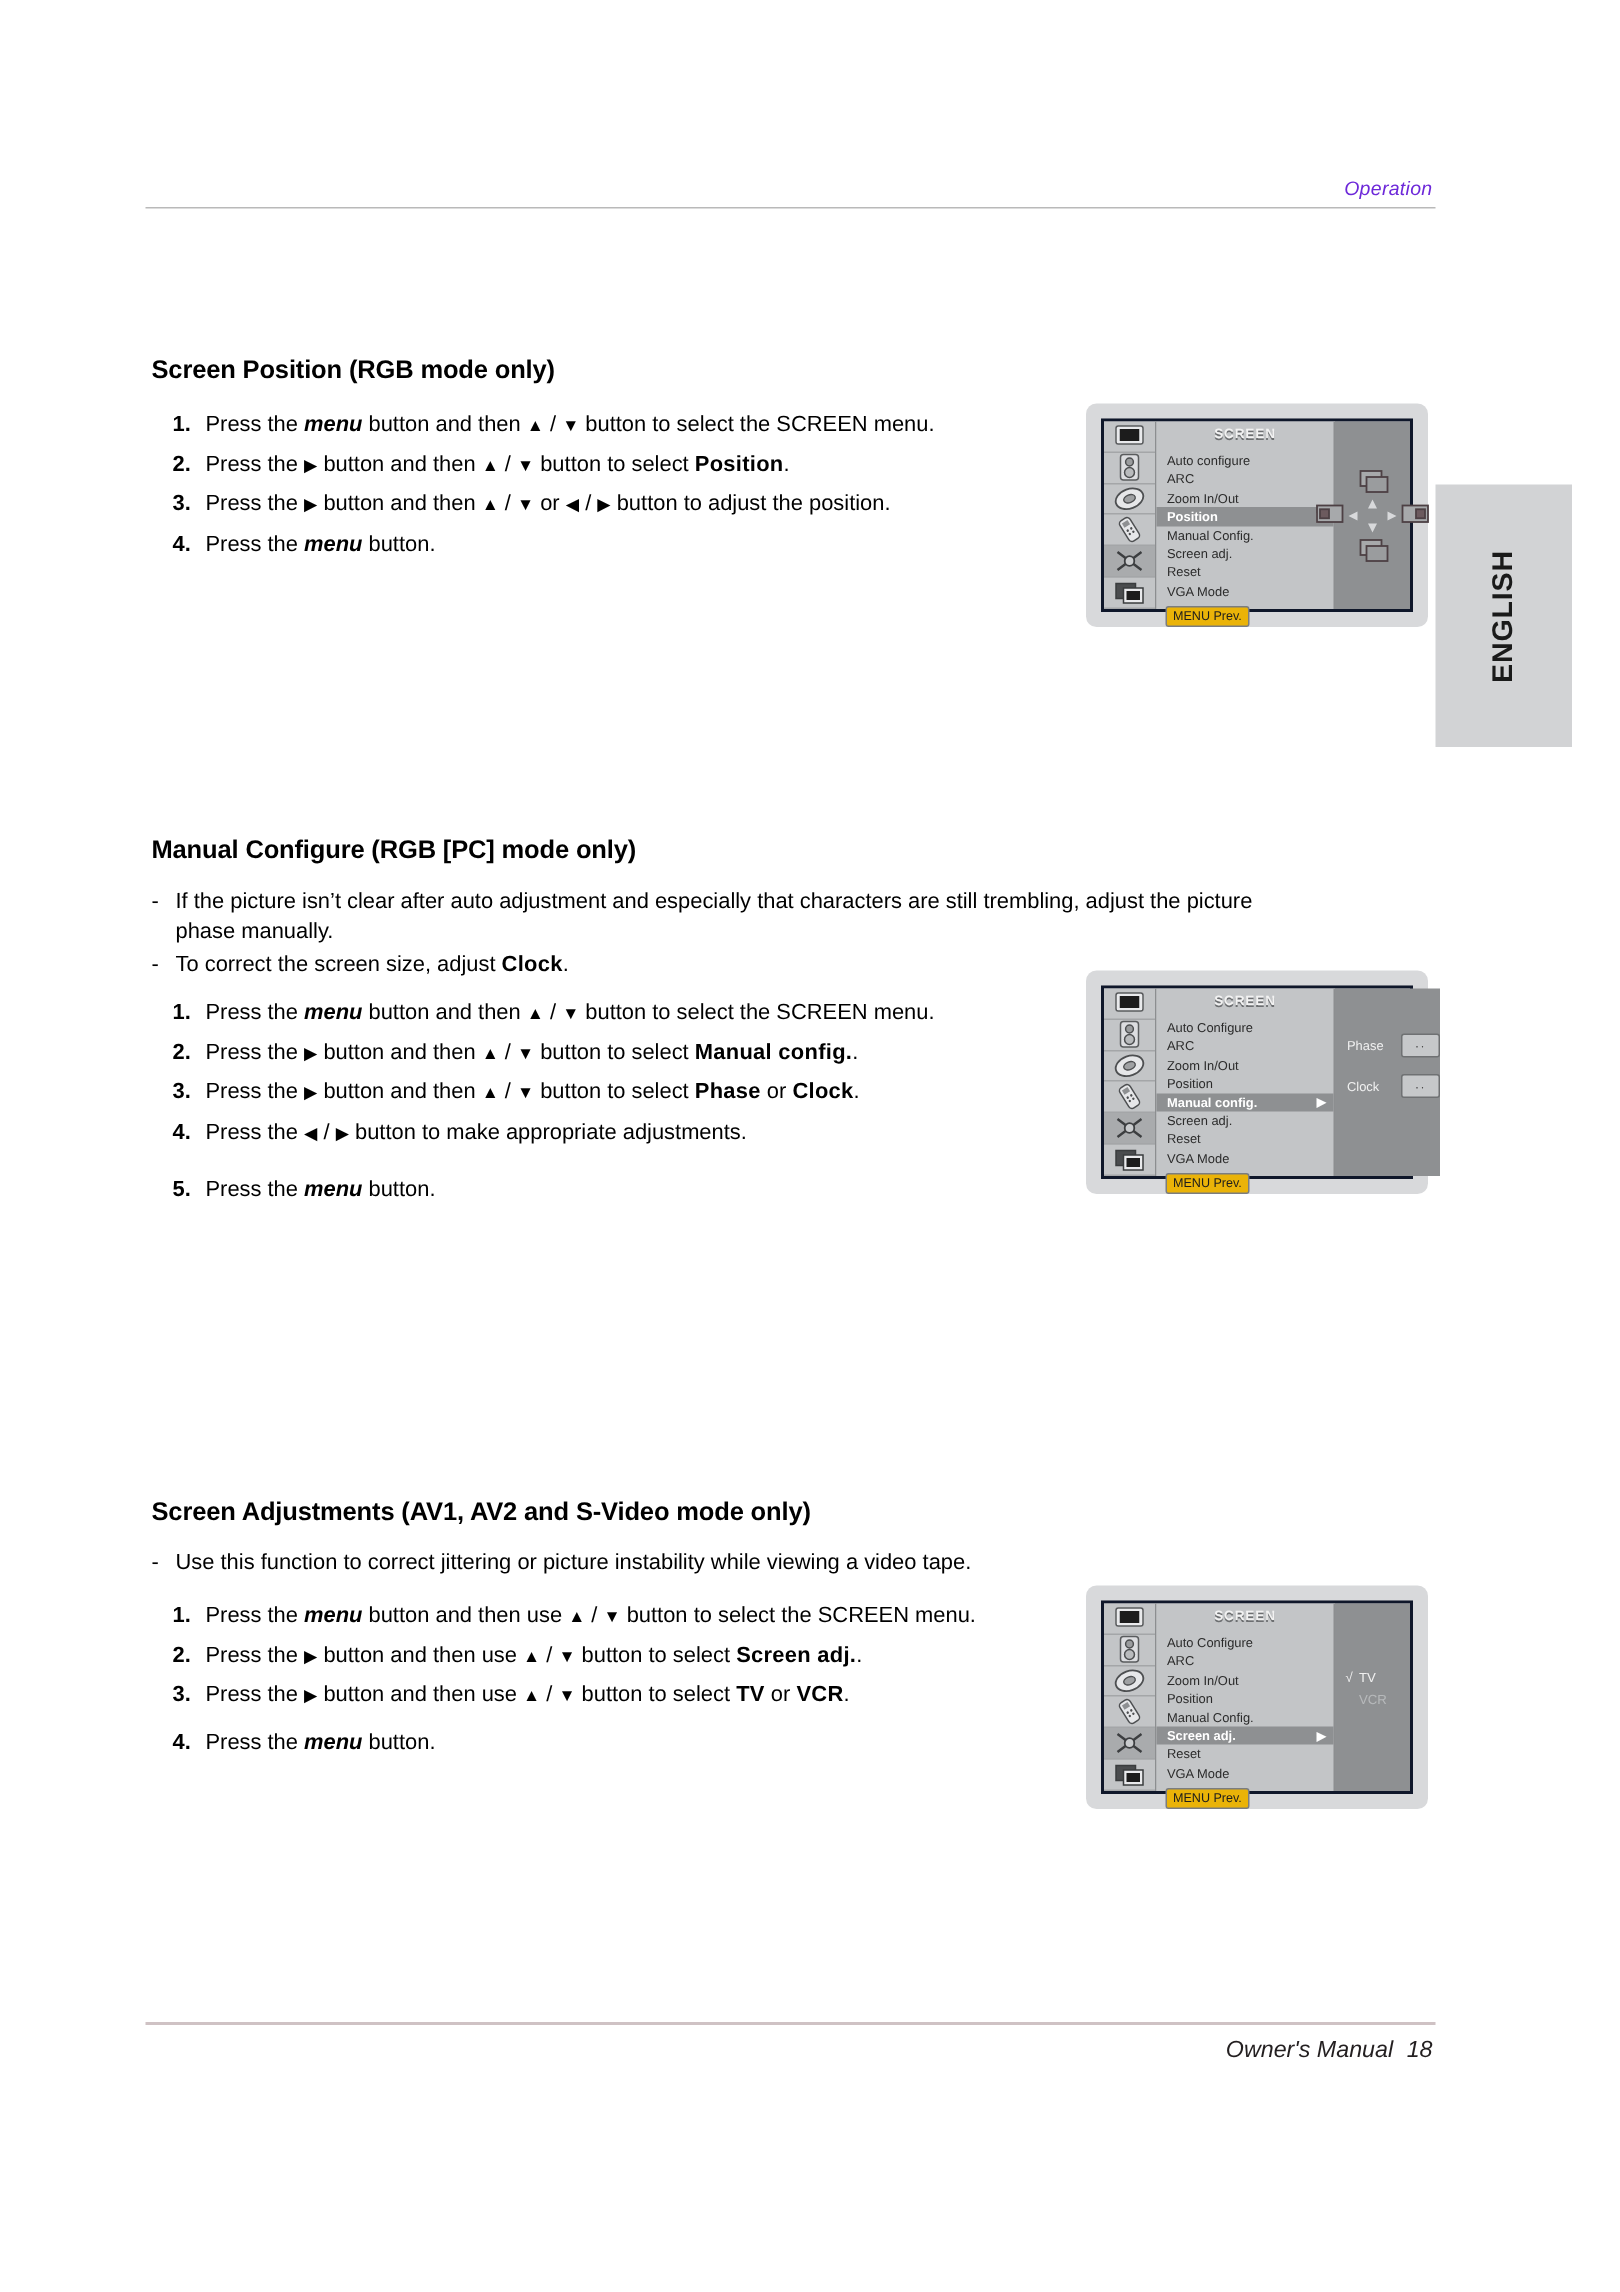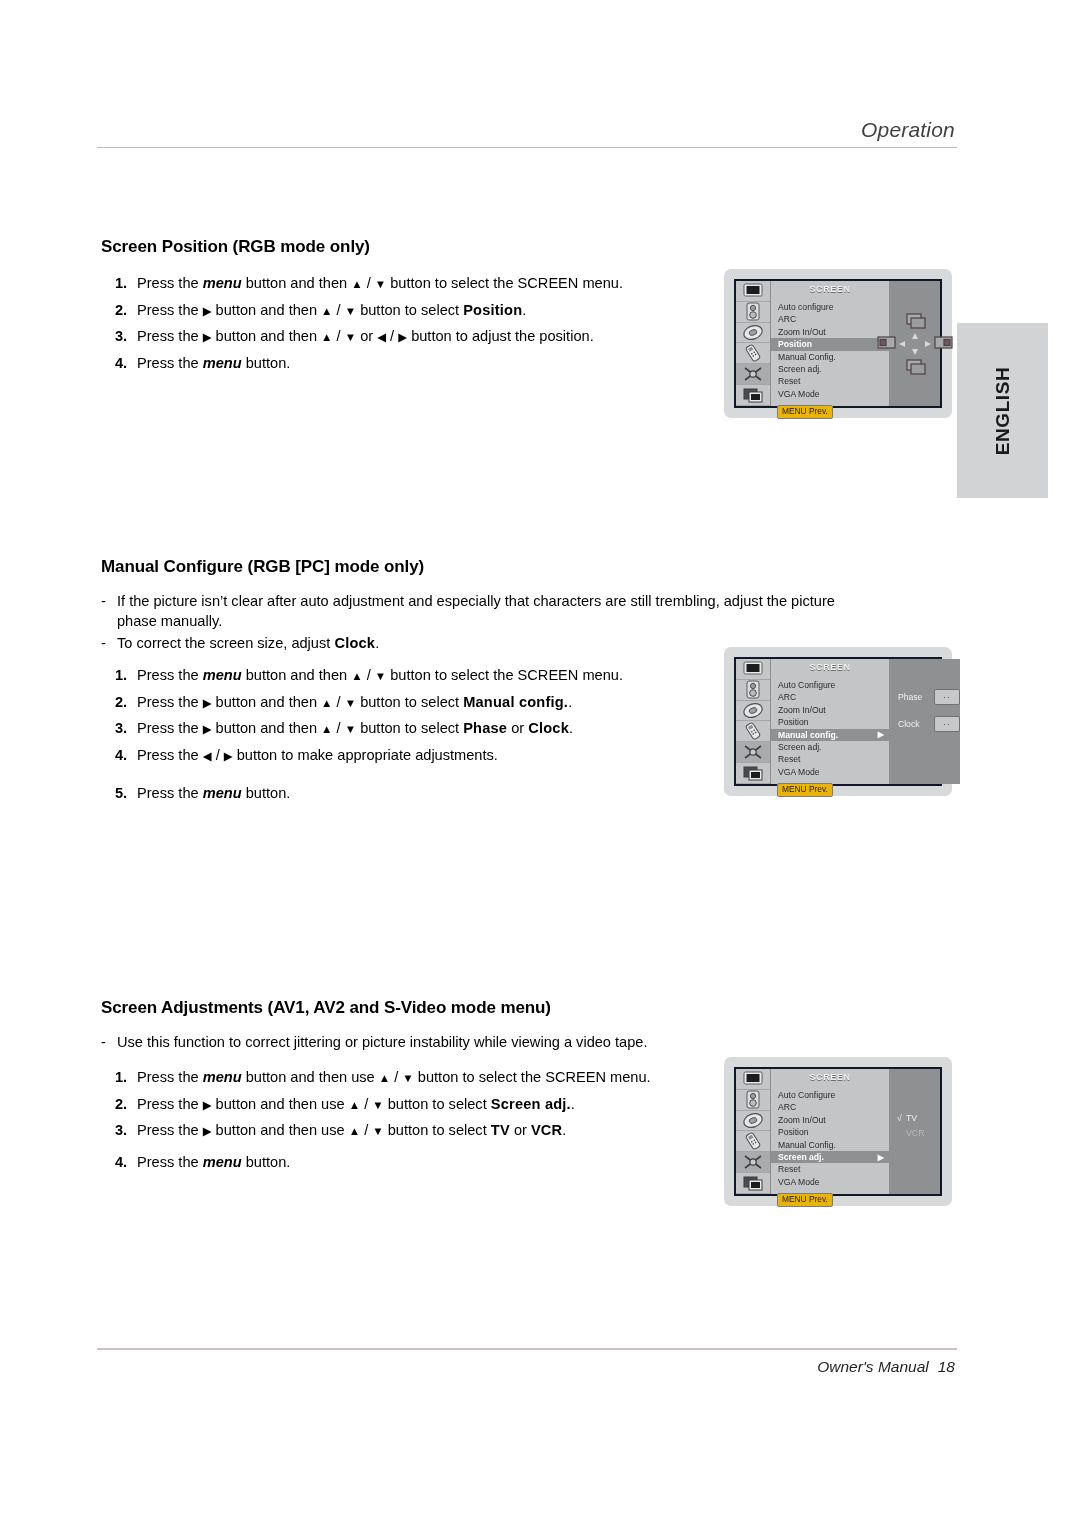--- a/index.html
+++ b/index.html
@@ -19,22 +19,22 @@
   
   .header {
     position: absolute;
     left: 97px;
     top: 118px;
     width: 860px;
   }
   .header-title {
     text-align: right;
     font-style: italic;
-    font-size: 21px;
-    color: #404040;
+    font-size: 13px;
+    color: #6d28d9;
     letter-spacing: .2px;
     padding-right: 2px;
   }
   .header-rule {
     margin-top: 5px;
     height: 1px;
     background: #b9b9b9;
   }
 
   
@@ -488,21 +488,21 @@
         <div class="pane-row">
           <span class="lbl">Clock</span>
           <span class="valbox">··</span>
         </div>
       </div>
     </div>
   </div>
 </div>
 
 <div class="section" style="top:998px; width:640px;">
-  <h2 class="sec-title">Screen Adjustments (AV1, AV2 and S-Video mode menu)</h2>
+  <h2 class="sec-title">Screen Adjustments (AV1, AV2 and S-Video mode only)</h2>
   <div class="dash-line">
     <span class="dash">-</span>
     <span class="dtxt">Use this function to correct jittering or picture instability while viewing a video tape.</span>
   </div>
   <ol class="steps" style="margin-top:13px;">
     <li>
       <span class="num">1.</span>
       <span class="body">Press the <i class="em">menu</i> button and then use <span class="arw">▲</span> <span class="sp-t">/</span> <span class="arw">▼</span> button to select the SCREEN menu.</span>
     </li>
     <li>

